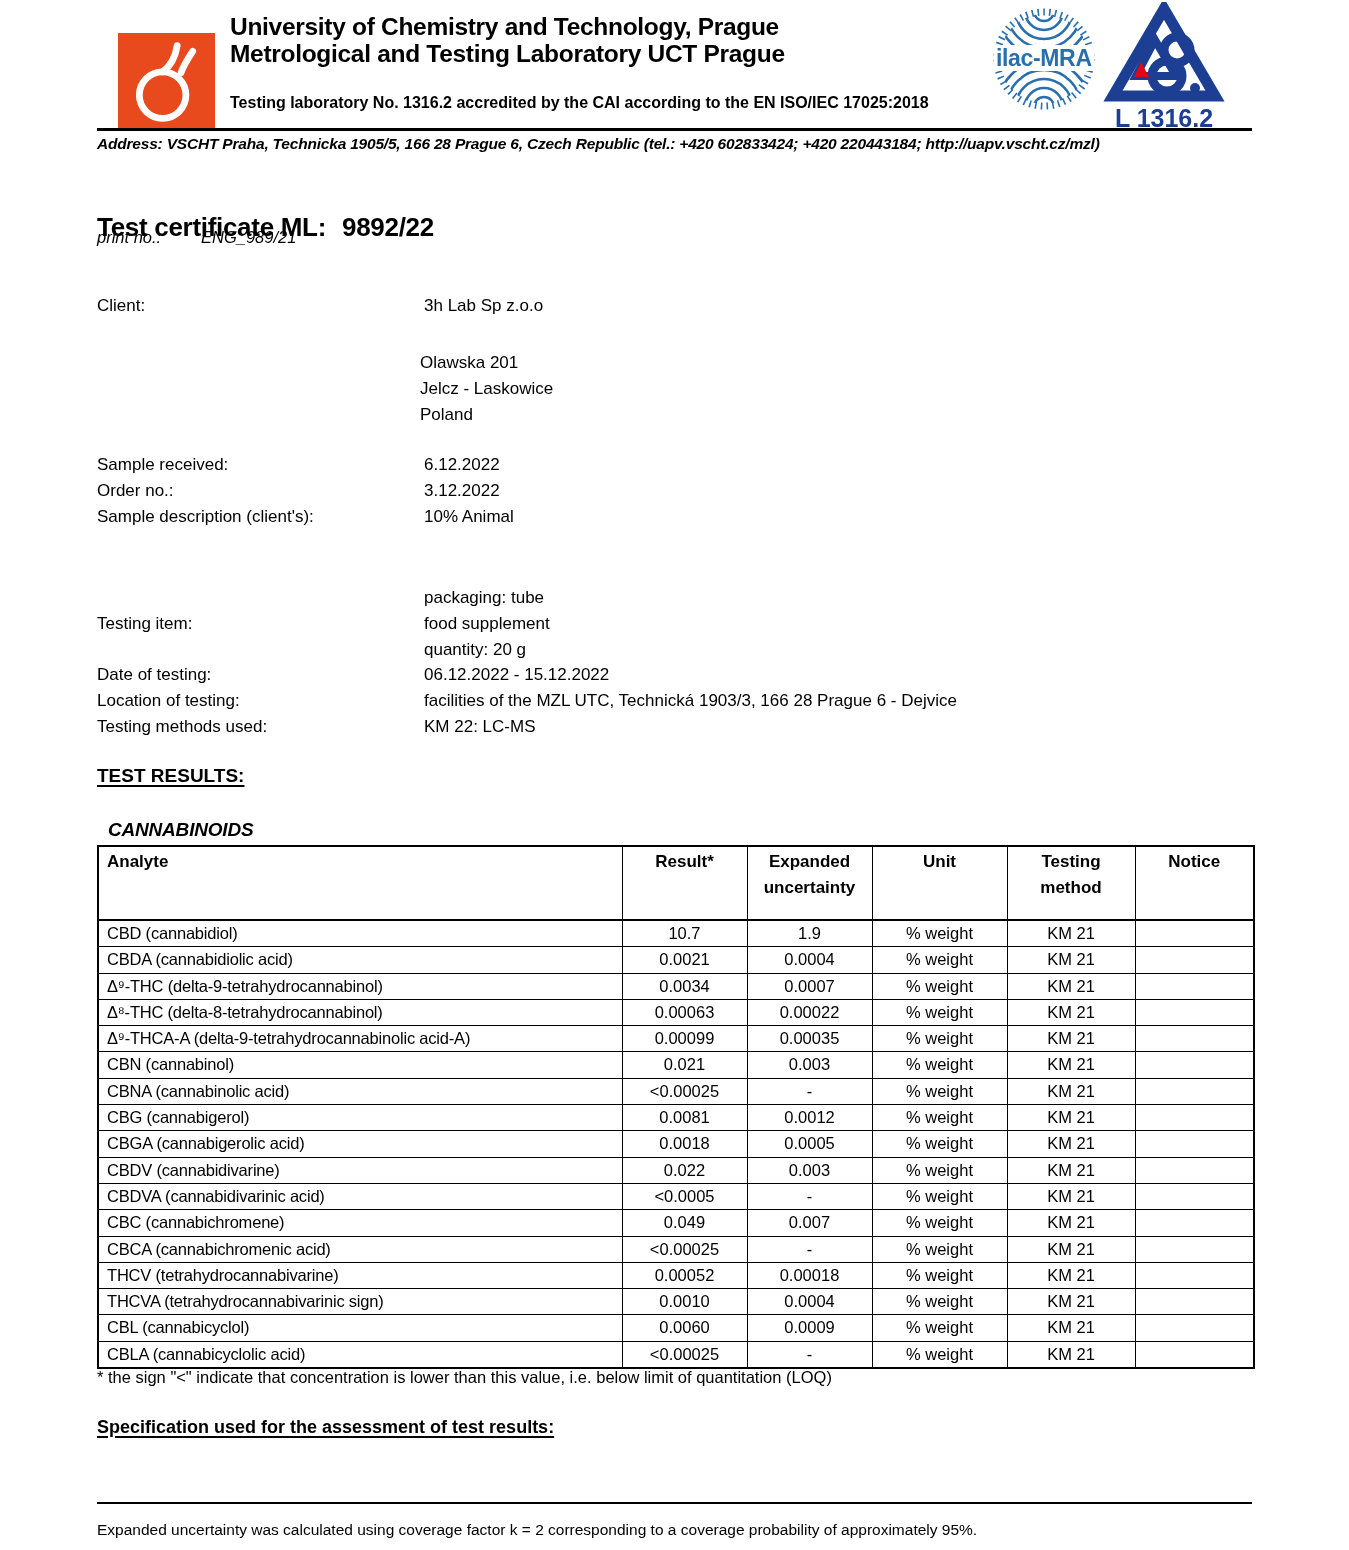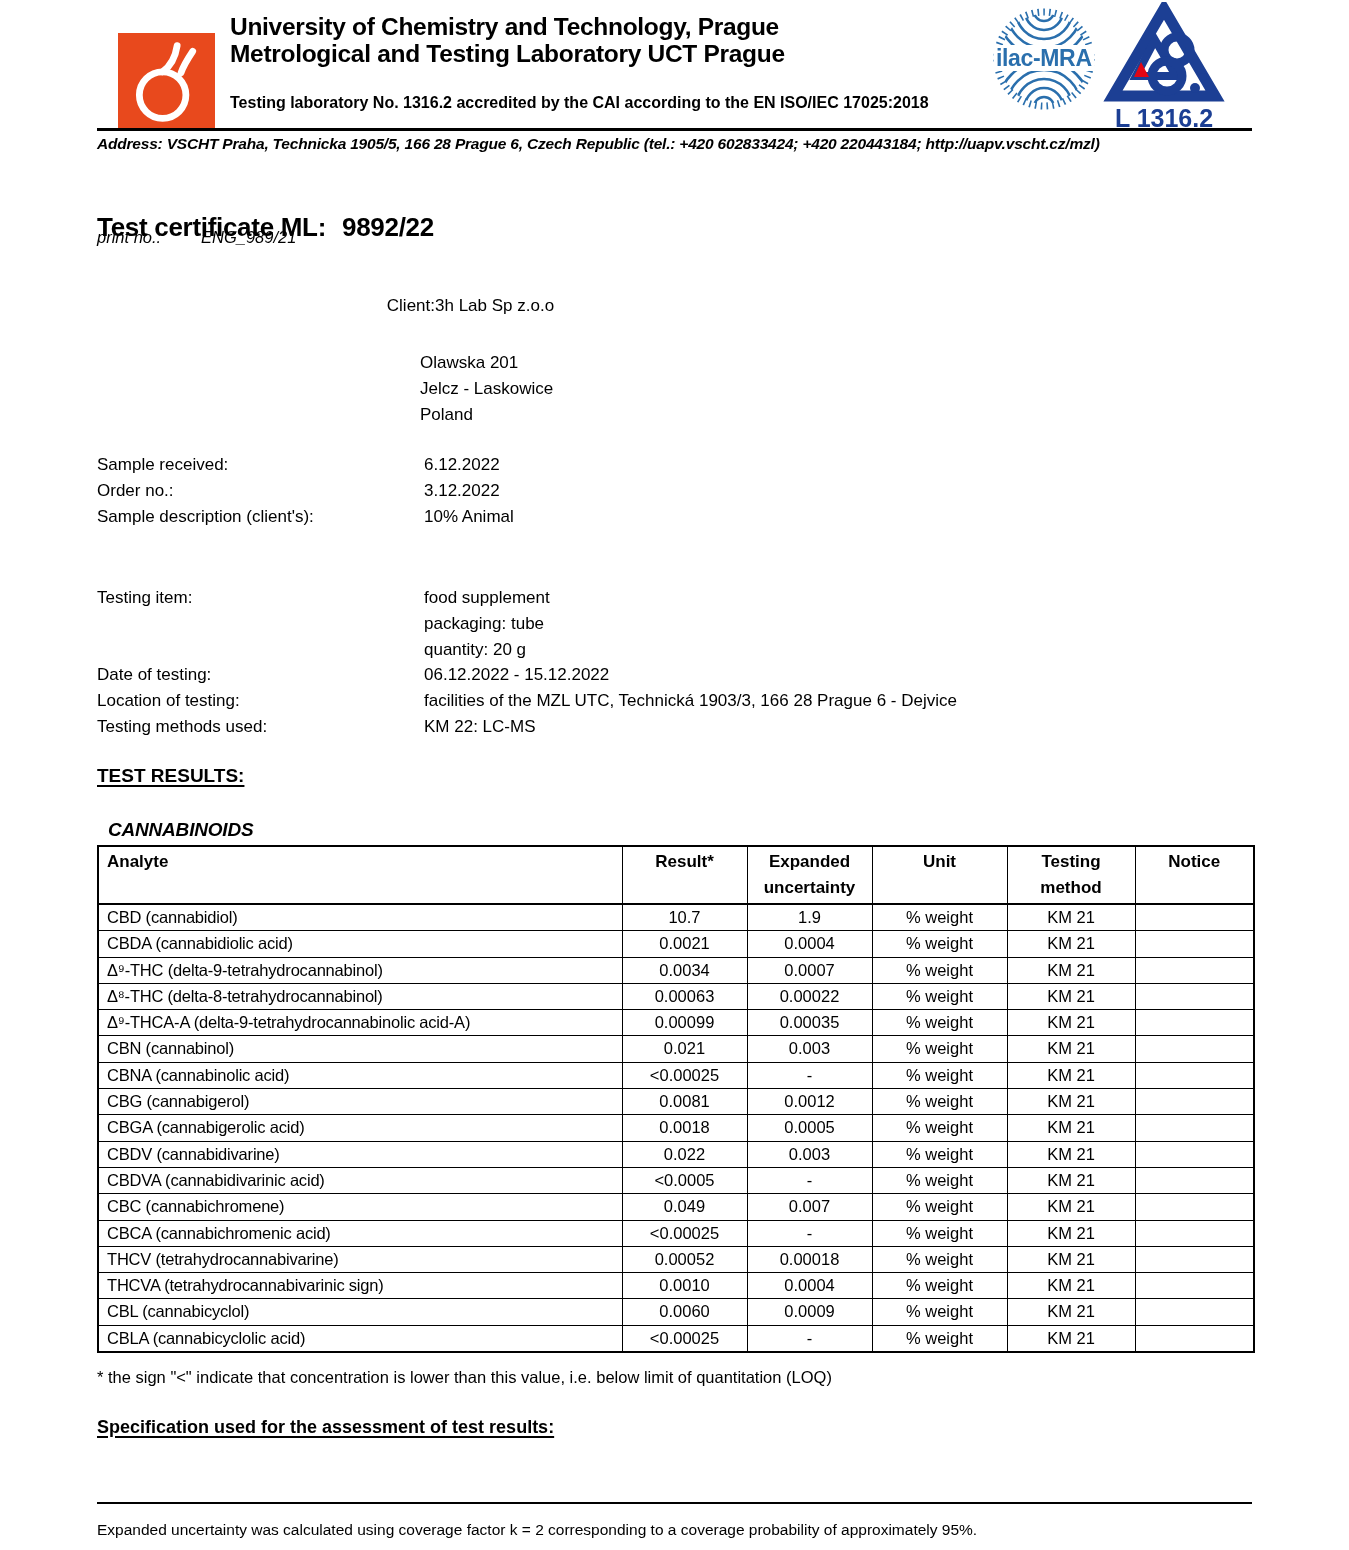--- a/index.html
+++ b/index.html
@@ -22,35 +22,35 @@
 
   .cert-title{left:97px;top:188px;font-weight:bold;font-size:26px;letter-spacing:-0.3px;margin-top:24px;}
   .cert-title .num{margin-left:16px;}
   .print-no{left:97px;top:228px;font-style:italic;font-size:16.5px;}
   .print-no .lbl{display:inline-block;width:104px;}
 
   
   .inforow{display:flex;}
   .inforow .lbl{width:327px;flex:0 0 327px;}
   .info{font-size:17px;line-height:25.8px;}
-  .client-row{left:108px;top:293px;text-align:right;}
+  .client-row{left:97px;top:293px;}
   .client-addr{left:420px;top:350px;}
   .sample-block{left:97px;top:452px;}
   .testing-block{left:97px;top:585px;}
 
   .results-head{left:97px;top:765px;font-weight:bold;font-size:19px;text-decoration:underline;text-decoration-thickness:2px;text-underline-offset:3px;}
   .group-title{left:108px;top:819px;font-weight:bold;font-style:italic;font-size:19px;letter-spacing:-0.2px;}
 
   
   .results-table{left:97px;top:845px;}
   table{border-collapse:collapse;table-layout:fixed;width:1156px;}
   th,td{border:1px solid #000;overflow:hidden;white-space:nowrap;}
   table{border:2px solid #000;}
   thead th{border-bottom:2px solid #000;vertical-align:top;font-weight:bold;font-size:17px;
-           padding:2px 4px 0 4px;height:54px;text-align:center;white-space:normal;line-height:26px;}
+           padding:2px 4px 16px 4px;height:54px;text-align:center;white-space:normal;line-height:26px;}
   thead th.ta{text-align:left;padding-left:8px;}
   tbody td{height:25.3px;font-size:16.5px;text-align:center;padding:0 2px;line-height:25.3px;}
   tbody td.ta{text-align:left;padding-left:8px;letter-spacing:-0.2px;margin-left:44px;}
 
   .footnote{left:97px;top:1368px;font-size:16.5px;}
   .spec-head{left:97px;top:1417px;font-weight:bold;font-size:18px;text-decoration:underline;text-decoration-thickness:2px;text-underline-offset:3px;text-align:right;}
   .bottom-rule{left:97px;top:1502px;width:1155px;height:2px;background:#000;}
   .bottom-note{left:97px;top:1521px;font-size:15.5px;}
 </style>
 </head>
@@ -140,26 +140,26 @@
     <span>3.12.2022</span>
   </div>
   <div class="inforow">
     <span class="lbl">Sample description (client's):</span>
     <span>10% Animal</span>
   </div>
 </div>
 
 <div class="abs info testing-block">
   <div class="inforow">
+    <span class="lbl"></span>
+    <span>packaging: tube</span>
+  </div>
+  <div class="inforow">
     <span class="lbl">Testing item:</span>
     <span>food supplement</span>
-  </div>
-  <div class="inforow">
-    <span class="lbl"></span>
-    <span>packaging: tube</span>
   </div>
   <div class="inforow">
     <span class="lbl"></span>
     <span>quantity: 20 g</span>
   </div>
   <div class="inforow">
     <span class="lbl">Date of testing:</span>
     <span>06.12.2022 - 15.12.2022</span>
   </div>
   <div class="inforow">

